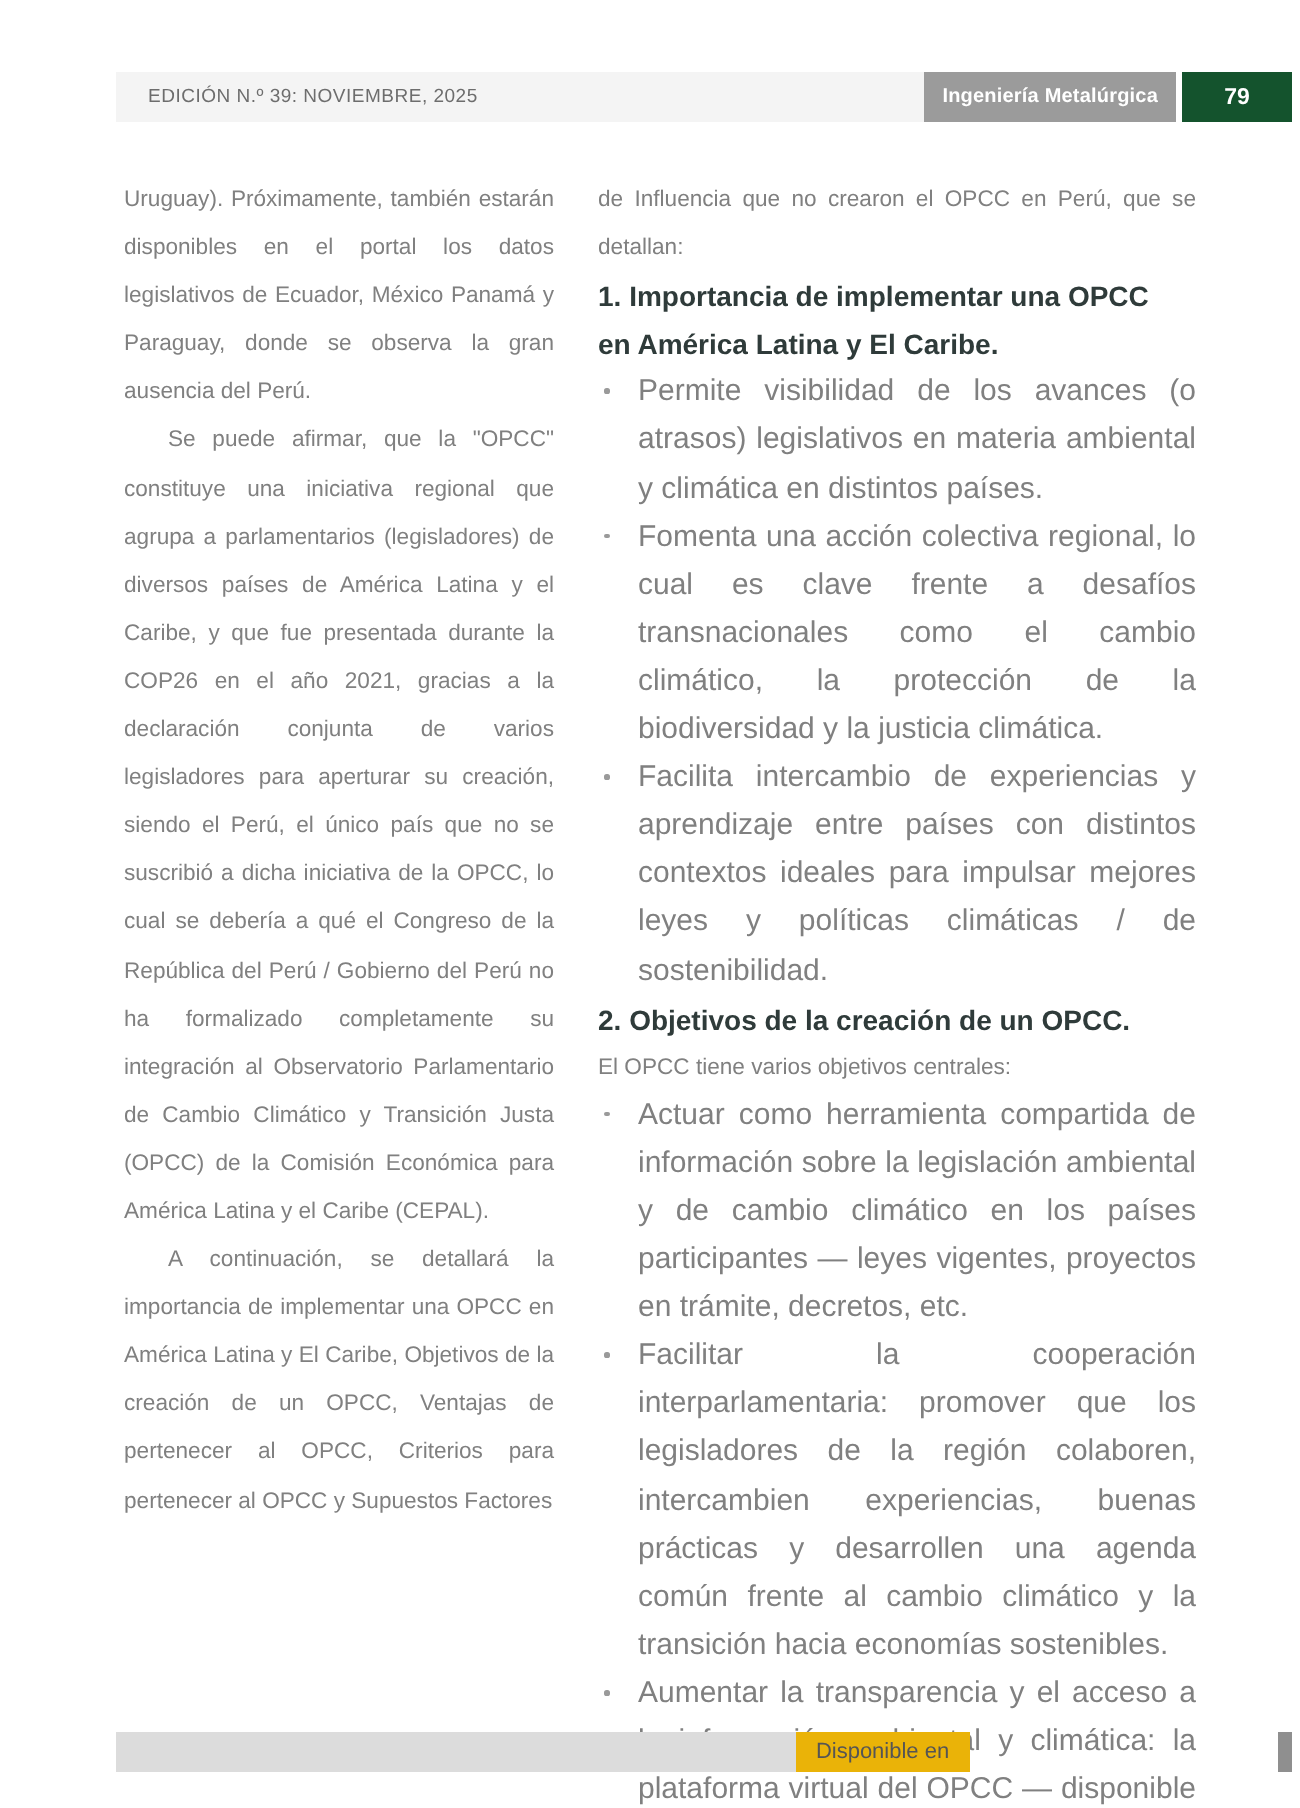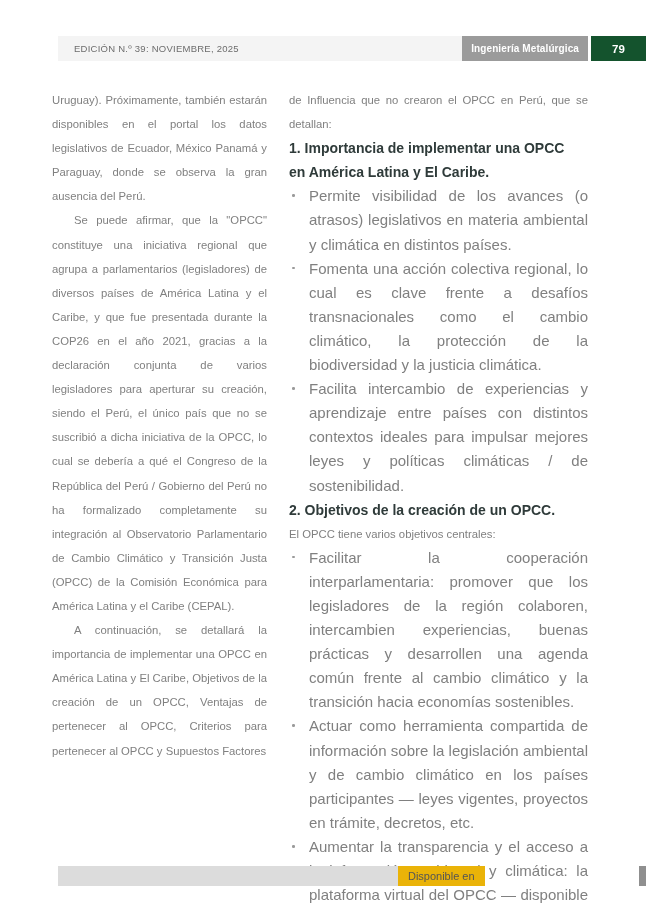--- a/index.html
+++ b/index.html
@@ -69,21 +69,21 @@
     font-weight: bold;
     display: flex;
     align-items: center;
     justify-content: center;
     margin-left: 3px;
   }
 
   
   .columns {
     position: absolute;
-    left: 52px;
+    left: 62px;
     top: 88px;
     width: 536px;
     height: 762px;
     display: flex;
     gap: 22px;
   }
   .col {
     width: 215px;
     flex: 0 0 215px;
   }
@@ -218,22 +218,22 @@
       <ul class="bullets">
         <li>Permite visibilidad de los avances (o atrasos) legislativos en materia ambiental y climática en distintos países.</li>
         <li>Fomenta una acción colectiva regional, lo cual es clave frente a desafíos transnacionales como el cambio climático, la protección de la biodiversidad y la justicia climática.</li>
         <li>Facilita intercambio de experiencias y aprendizaje entre países con distintos contextos ideales para impulsar mejores leyes y políticas climáticas / de sostenibilidad.</li>
       </ul>
 
       <h3 class="heading">2. Objetivos de la creación de un OPCC.</h3>
       <p class="para">El OPCC tiene varios objetivos centrales:</p>
 
       <ul class="bullets">
+        <li>Actuar como herramienta compartida de información sobre la legislación ambiental y de cambio climático en los países participantes — leyes vigentes, proyectos en trámite, decretos, etc.</li>
         <li>Facilitar la cooperación interparlamentaria: promover que los legisladores de la región colaboren, intercambien experiencias, buenas prácticas y desarrollen una agenda común frente al cambio climático y la transición hacia economías sostenibles.</li>
-        <li>Actuar como herramienta compartida de información sobre la legislación ambiental y de cambio climático en los países participantes — leyes vigentes, proyectos en trámite, decretos, etc.</li>
         <li>Aumentar la transparencia y el acceso a la información ambiental y climática: la plataforma virtual del OPCC — disponible en español, inglés y portugués — permite a parlamentarios, sociedad civil, investigadores y ciudadanía acceder a una base de datos sobre leyes, proyectos y políticas climáticas.</li>
         <li>Servir como foro de diálogo y coordinación: debates, cumbres parlamentarias, eventos durante</li>
       </ul>
     </div>
 
   </div>
 
   <div class="footer">
     <div class="footer-bar"></div>
     <div class="footer-label">Disponible en</div>

